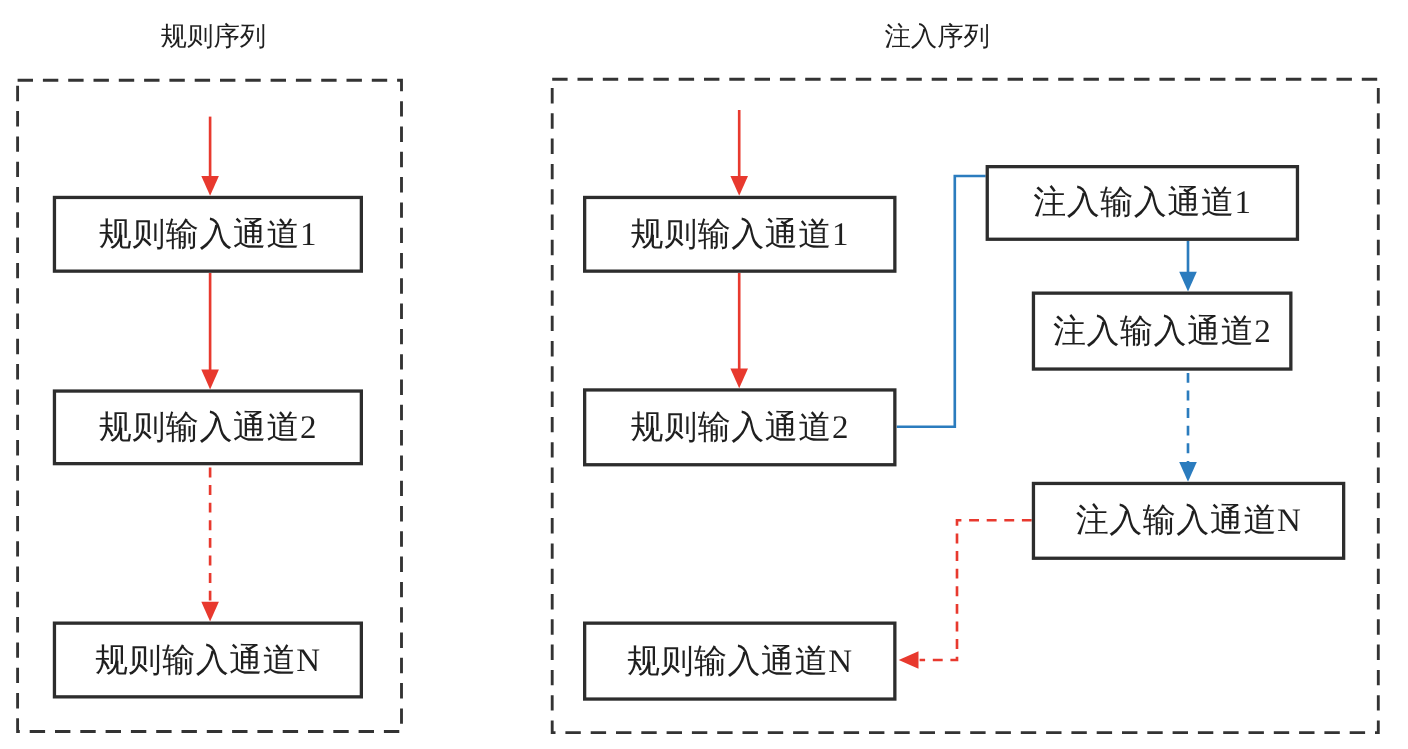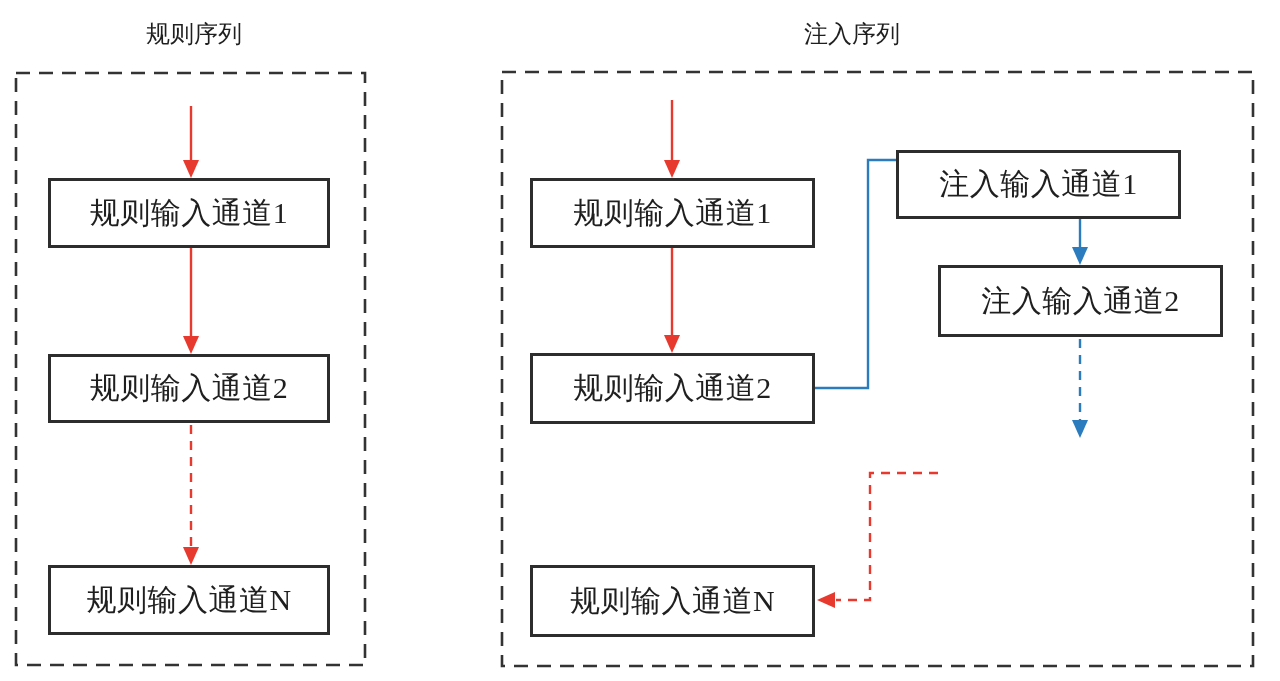--- a/index.html
+++ b/index.html
@@ -120,17 +120,20 @@
   <div class="node" style="left:530px; top:353px; width:285px; height:71px;">
     <span class="node-label">规则输入通道2</span>
   </div>
   <div class="node" style="left:530px; top:565px; width:285px; height:72px;">
     <span class="node-label">规则输入通道N</span>
   </div>
 
   <div class="node" style="left:896px; top:126px; width:285px; height:69px;margin-top:24px;">
     <span class="node-label">注入输入通道1</span>
   </div>
-  <div class="node" style="left:938px; top:265px; width:285px; height:72px;">
+  <div class="node" style="left:938px; top:265px; width:237px; height:72px;">
     <span class="node-label">注入输入通道2</span>
+  </div>
+  <div class="node" style="left:938px; top:438px; width:285px; height:71px;">
+    <span class="node-label">注入输入通道N</span>
   </div>
 
 </div>
 
 </body></html>

